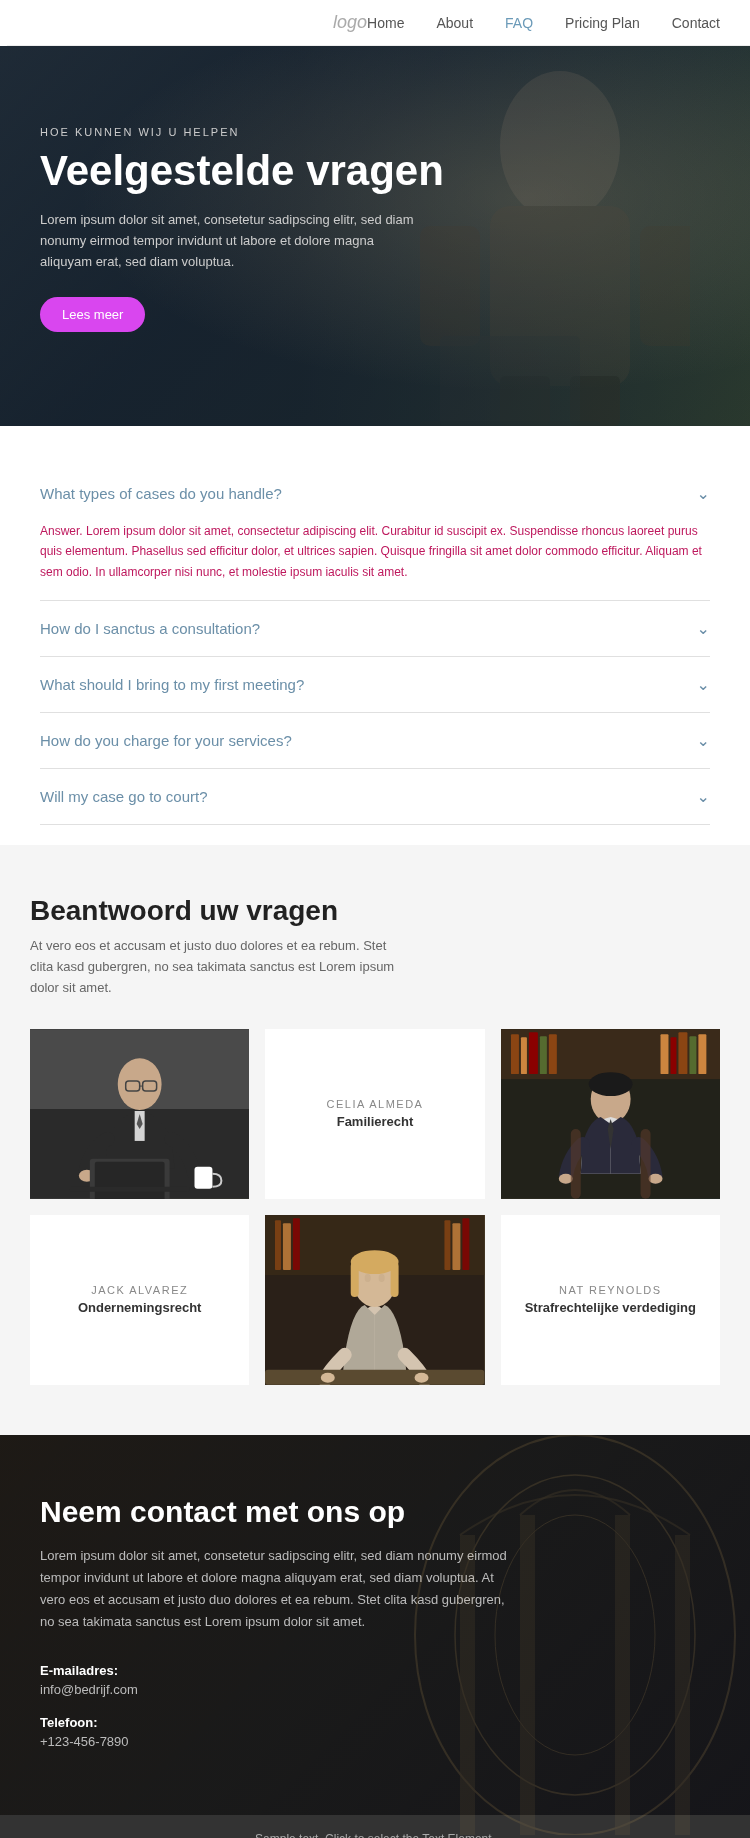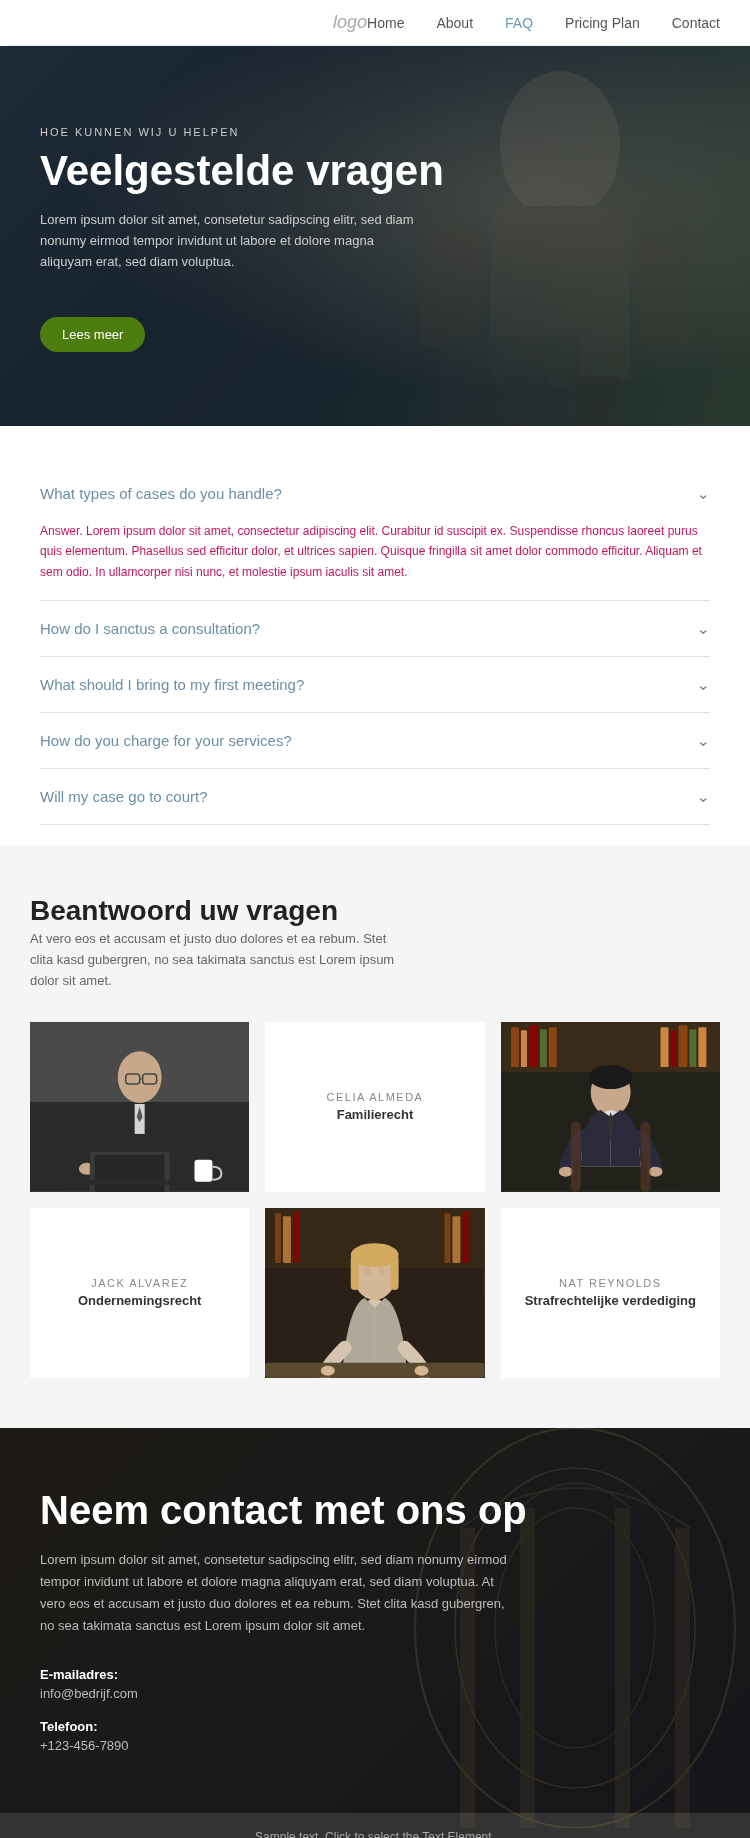--- a/index.html
+++ b/index.html
@@ -67,28 +67,27 @@
     }
     .hero-desc {
       font-size: 13px;
       color: #ccc;
       line-height: 1.6;
       margin-bottom: 24px;
       max-width: 380px;
     }
     .hero-btn {
       display: inline-block;
-      background: #4d7c0f;
+      background: #d946ef;
       color: #fff;
       border: none;
       padding: 10px 22px;
       border-radius: 20px;
       font-size: 13px;
       cursor: pointer;
-      margin-top: 20px;
     }
 
     
     .faq-section {
       padding: 40px 40px 20px;
       background: #fff;
     }
     .faq-item {
       border-bottom: 1px solid #e0e0e0;
     }
@@ -114,21 +113,21 @@
 
     
     .team-section {
       background: #f5f5f5;
       padding: 50px 30px;
     }
     .team-section-title {
       font-size: 28px;
       font-weight: 700;
       color: #222;
-      margin-bottom: 2px;
+      margin-bottom: 9px;
     }
     .team-section-desc {
       font-size: 13px;
       color: #666;
       line-height: 1.6;
       max-width: 380px;
       margin-bottom: 30px;
     }
     .team-grid {
       display: grid;
@@ -181,21 +180,21 @@
 
     
     .contact-section {
       background: linear-gradient(rgba(20,20,20,0.75), rgba(20,20,20,0.75)),
                   linear-gradient(135deg, #3a2a1a 0%, #2a2a2a 50%, #1a1a2a 100%);
       padding: 60px 40px;
       color: #fff;
       min-height: 380px;
     }
     .contact-title {
-      font-size: 40px;
+      font-size: 30px;
       font-weight: 700;
       margin-bottom: 16px;
     }
     .contact-desc {
       font-size: 13px;
       color: #bbb;
       line-height: 1.7;
       max-width: 480px;
       margin-bottom: 30px;
     }

